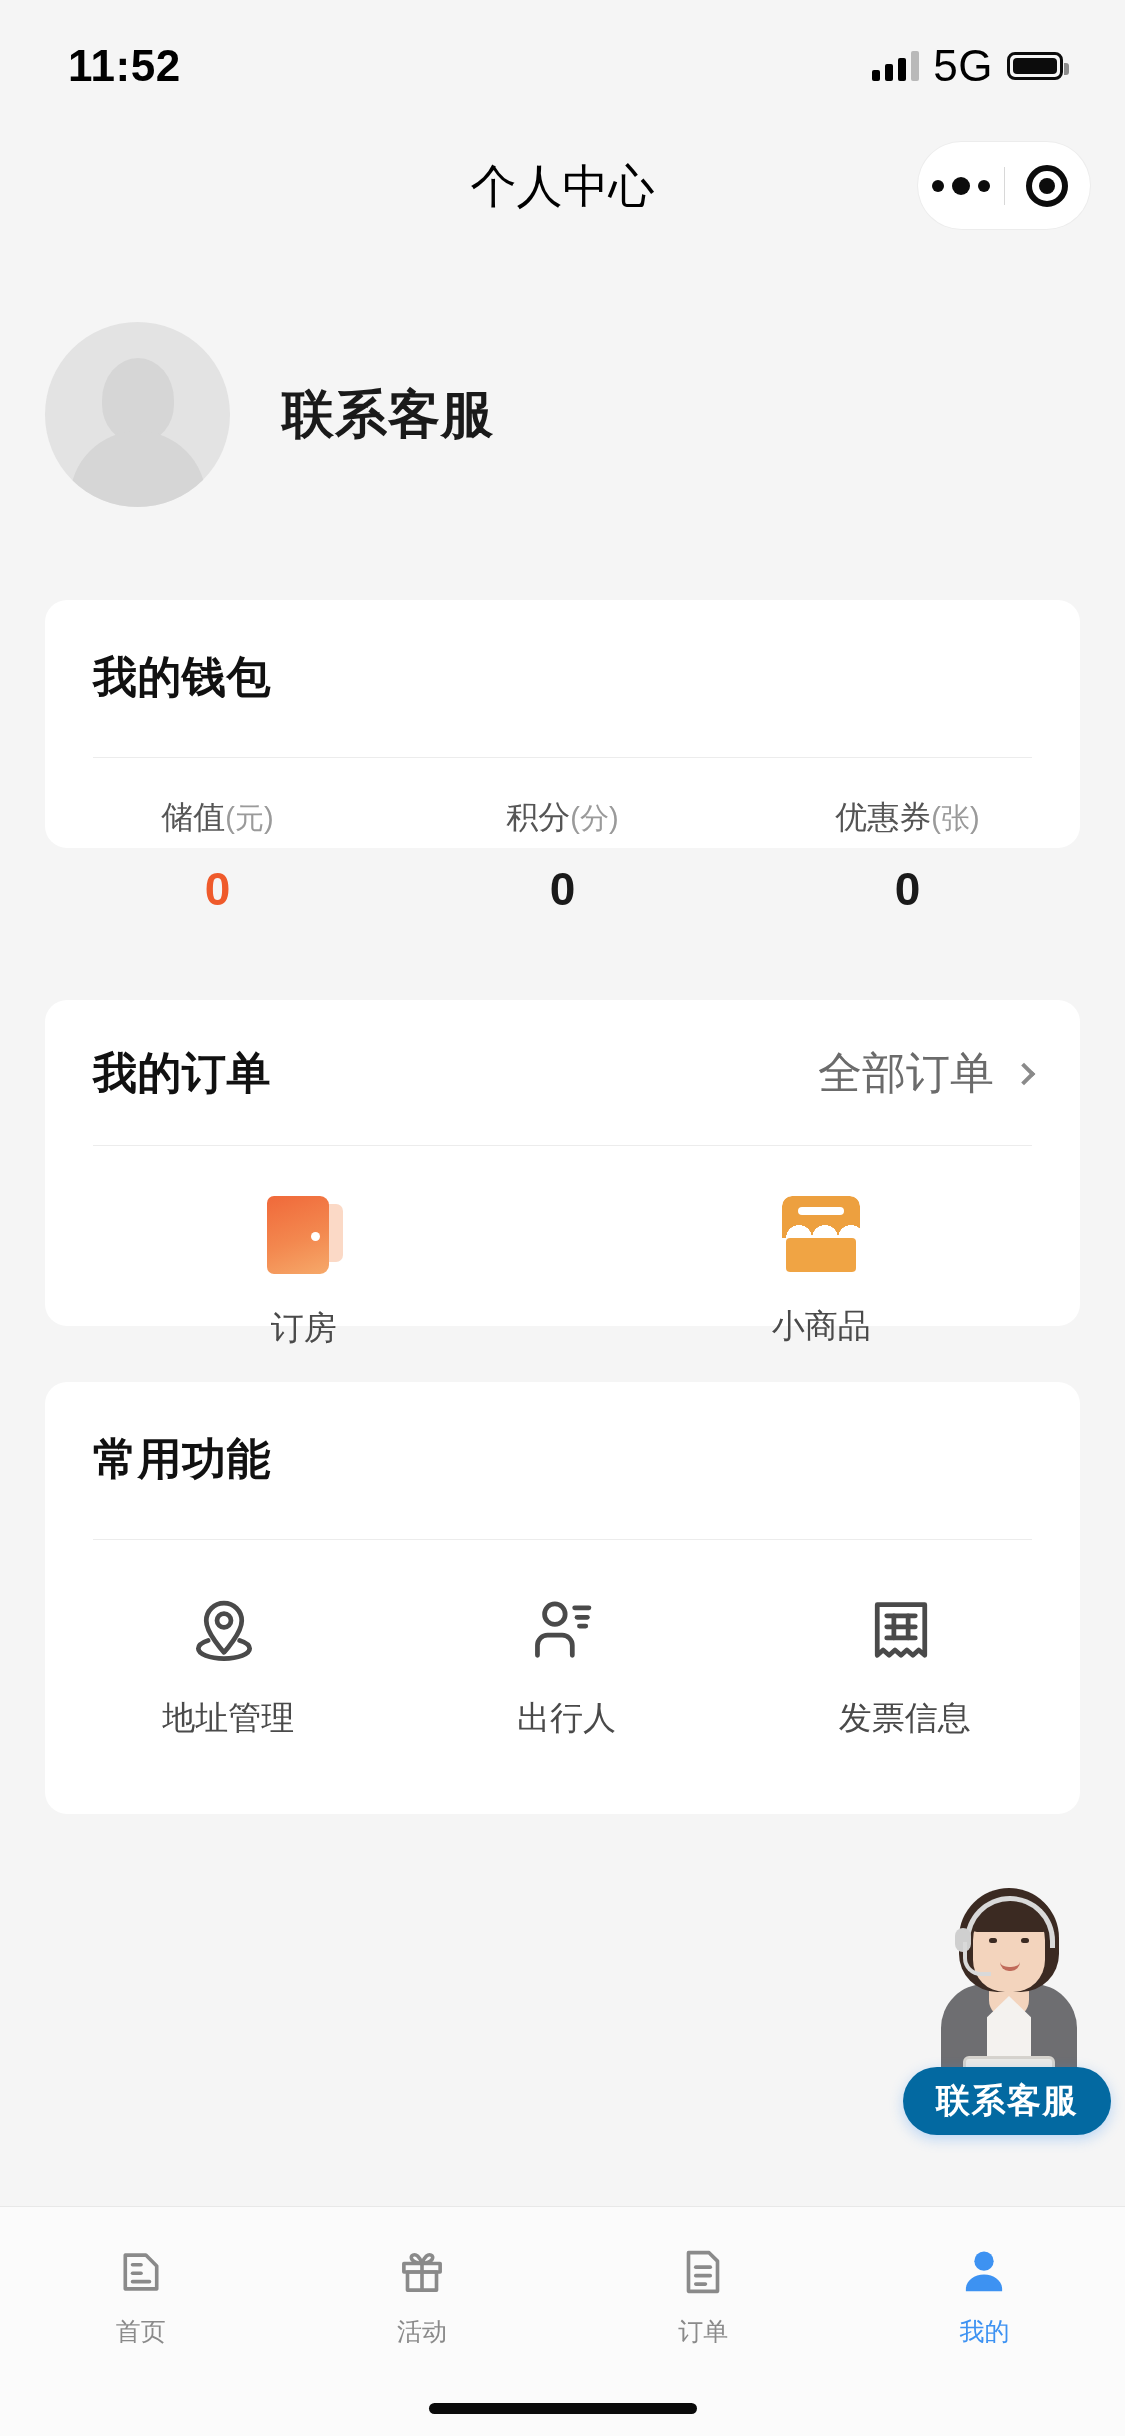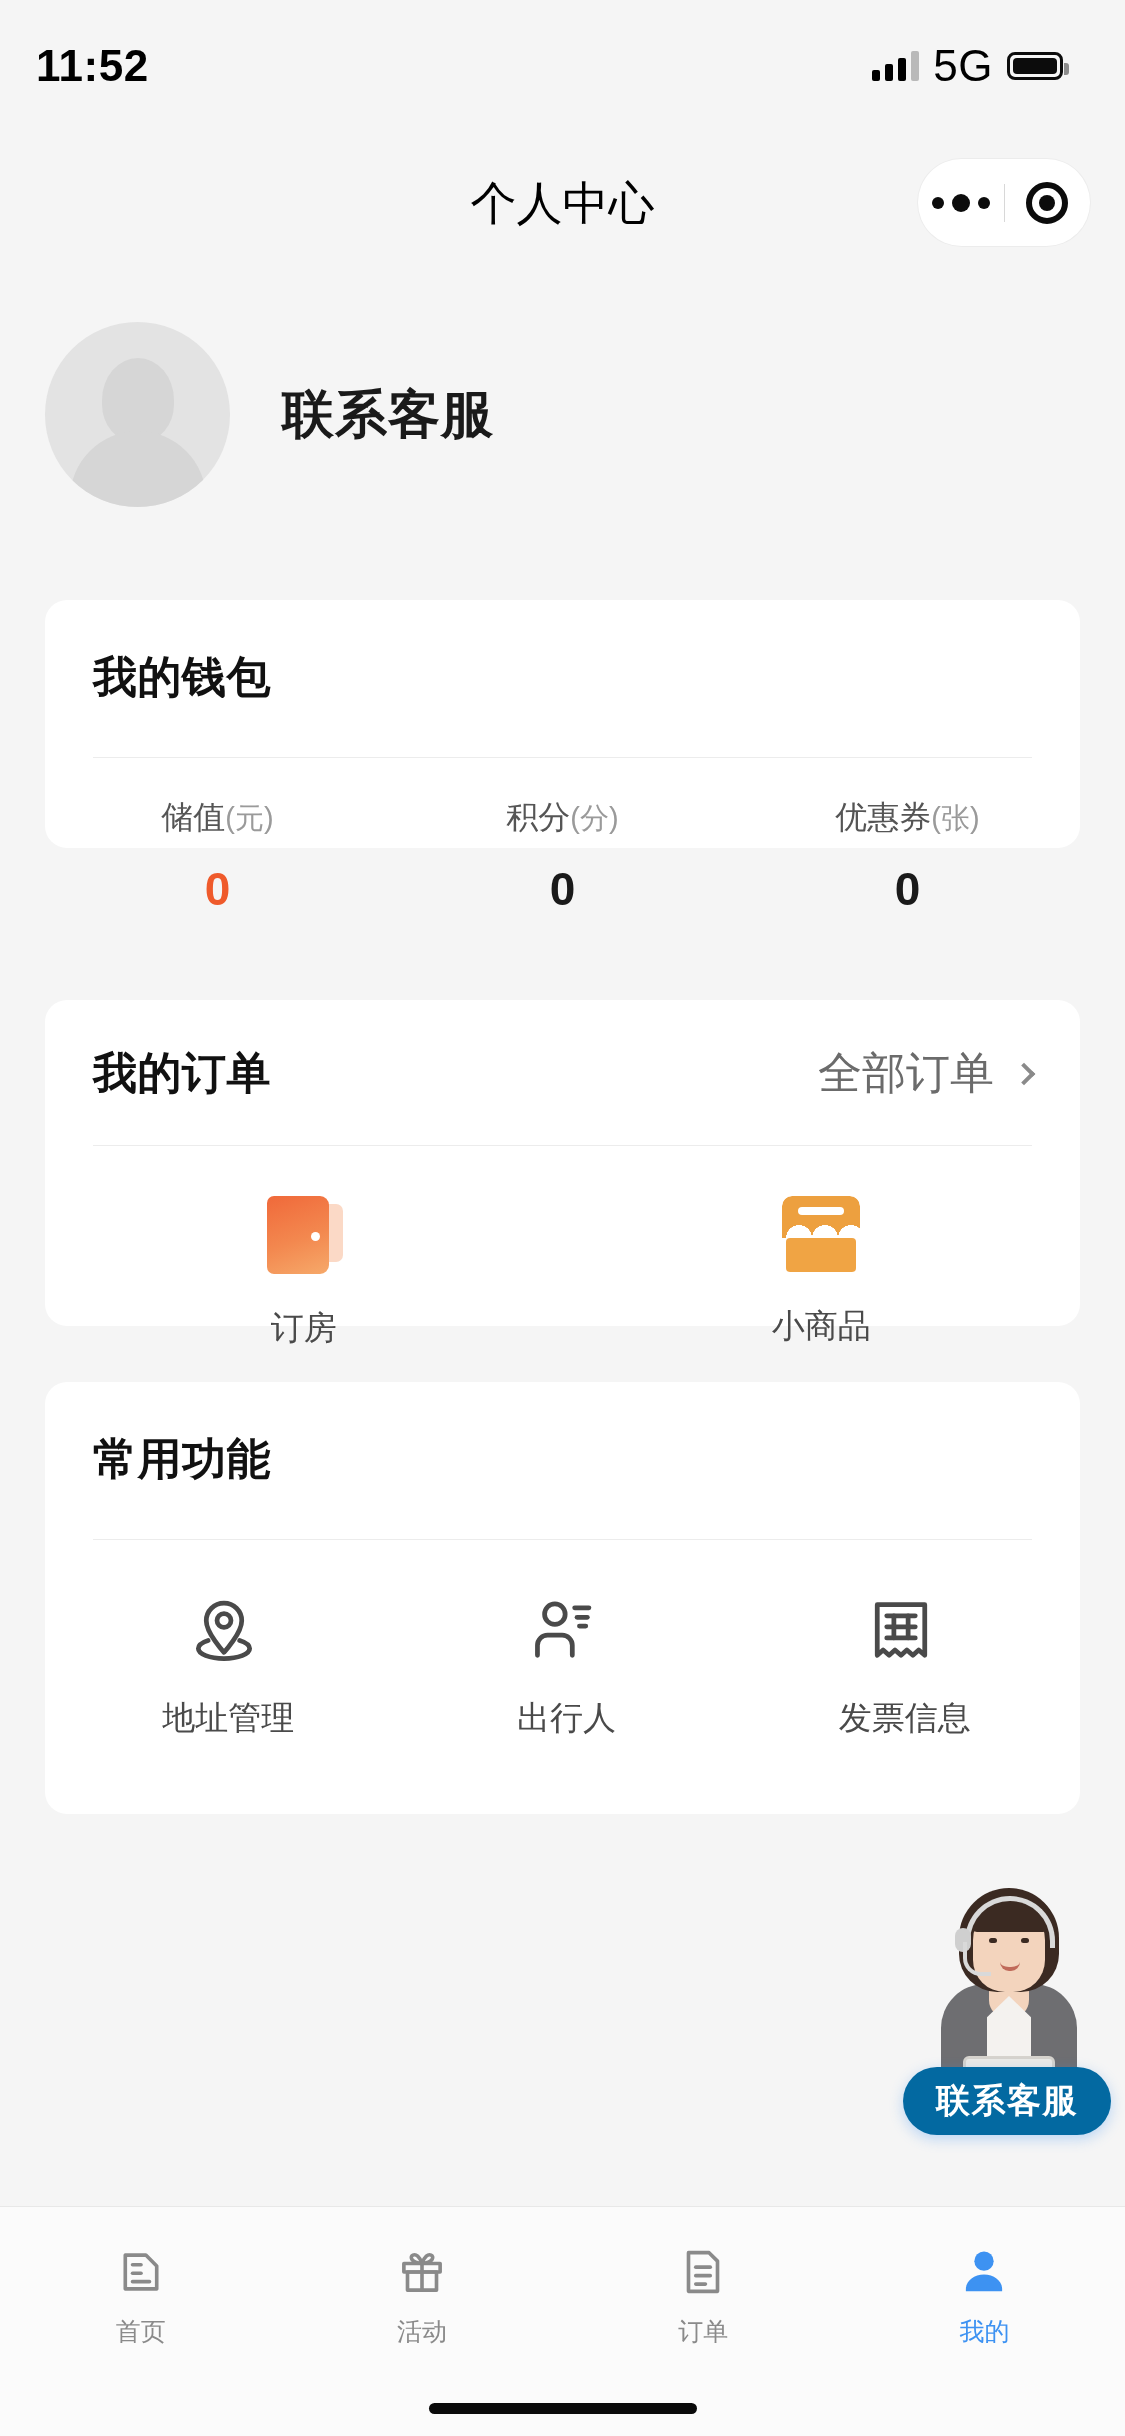--- a/index.html
+++ b/index.html
@@ -10,37 +10,37 @@
     color:#222;
     -webkit-font-smoothing:antialiased;
     overflow:hidden;
   }
   .phone { position:relative; width:1125px; height:2436px; background:#f5f5f5; }
 
   
   .statusbar {
     position:absolute; top:0; left:0; right:0; height:132px;
     display:flex; align-items:center; justify-content:space-between;
-    padding:0 62px 0 36px;
+    padding:0 62px 0 68px;
   }
   .status-time { font-size:44px; font-weight:600; letter-spacing:0.5px; color:#000; }
   .status-right { display:flex; align-items:center; gap:14px; }
   .signal { display:flex; align-items:flex-end; gap:5px; height:30px; }
   .signal i { display:block; width:8px; background:#000; border-radius:2px; }
   .signal i:nth-child(1){ height:11px; }
   .signal i:nth-child(2){ height:17px; }
   .signal i:nth-child(3){ height:23px; }
   .signal i:nth-child(4){ height:30px; background:#b9b9b9; }
   .net-label { font-size:44px; font-weight:500; color:#000; letter-spacing:0.5px; }
   .battery { position:relative; width:56px; height:28px; border:3px solid #000; border-radius:8px; padding:3px; opacity:.95; }
   .battery::after { content:""; position:absolute; right:-9px; top:8px; width:5px; height:12px; background:#000; border-radius:0 3px 3px 0; opacity:.45; }
   .battery span { display:block; height:100%; background:#000; border-radius:4px; }
 
   
-  .navbar { position:absolute; top:149px; left:0; right:0; height:110px;padding-left:44px; }
+  .navbar { position:absolute; top:132px; left:0; right:0; height:110px;padding-left:44px; }
   .nav-title {
     position:absolute; left:0; right:0; top:0; height:110px;
     display:flex; align-items:center; justify-content:center;
     font-size:46px; font-weight:500; color:#000;
   }
   .capsule {
     position:absolute; right:35px; top:10px;
     width:172px; height:87px; border-radius:44px;
     background:#fff; display:flex; align-items:center;
     box-shadow:0 0 0 1px rgba(0,0,0,.035);

